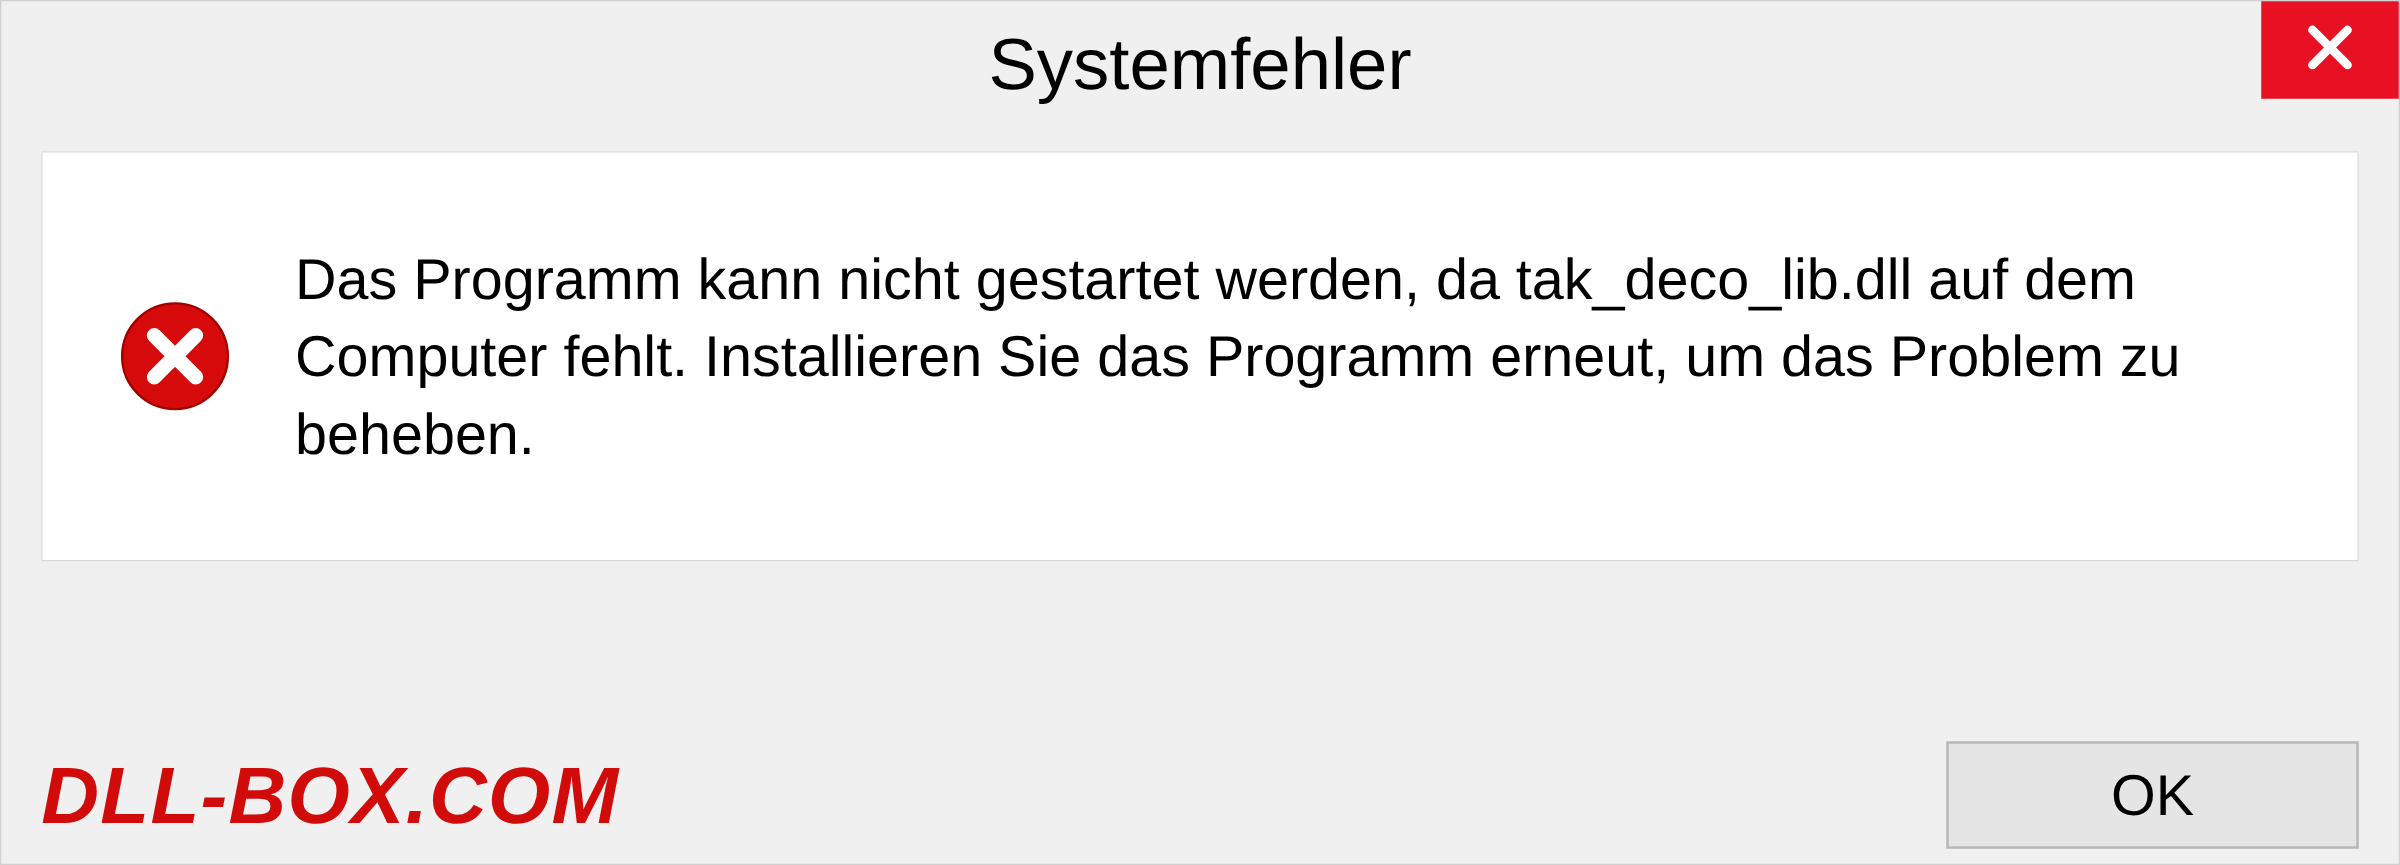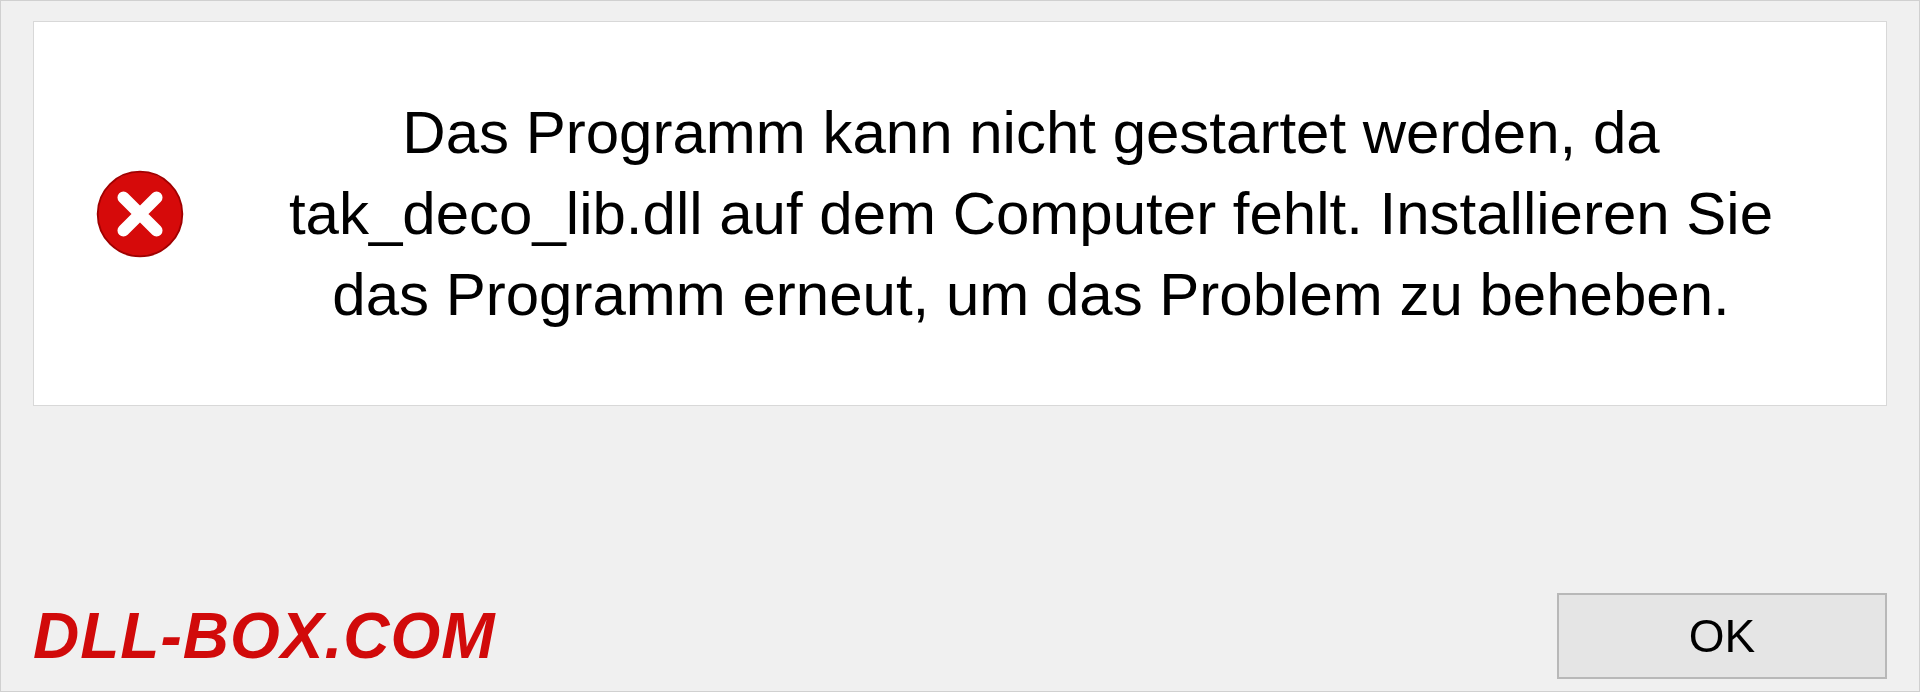--- a/index.html
+++ b/index.html
@@ -64,25 +64,24 @@
       height: 92px;
       display: flex;
       align-items: center;
       justify-content: center;
     }
     .error-icon-wrap svg {
       width: 92px;
       height: 92px;
     }
     .message {
-      font-size: 60px;
+      font-size: 46px;
       color: #000;
       line-height: 1.35;
       font-weight: 400;
-      text-align: center;
     }
     .footer {
       position: absolute;
       bottom: 12px;
       left: 32px;
       right: 32px;
       display: flex;
       align-items: center;
       justify-content: space-between;
     }
@@ -102,20 +101,30 @@
       font-size: 46px;
       color: #000;
       cursor: pointer;
       font-family: inherit;
     }
   </style>
 </head>
 <body>
 
 <div class="dialog">
+  <div class="titlebar">
+    <div class="title">Systemfehler</div>
+    <div class="close-btn">
+      <span>
+        <svg viewBox="0 0 24 24">
+          <path d="M4 4 L20 20 M20 4 L4 20" stroke="#ffffff" stroke-width="4" stroke-linecap="round" fill="none"></path>
+        </svg>
+      </span>
+    </div>
+  </div>
 
   <div class="content-panel">
     <div class="error-icon-wrap">
       <svg viewBox="0 0 100 100">
         <circle cx="50" cy="50" r="46" fill="#d60a0a"></circle>
         <circle cx="50" cy="50" r="46" fill="none" stroke="#a00000" stroke-width="2"></circle>
         <path d="M32 32 L68 68 M68 32 L32 68" stroke="#ffffff" stroke-width="13" stroke-linecap="round" fill="none"></path>
       </svg>
     </div>
     <div class="message">Das Programm kann nicht gestartet werden, da tak_deco_lib.dll auf dem Computer fehlt. Installieren Sie das Programm erneut, um das Problem zu beheben.</div>

